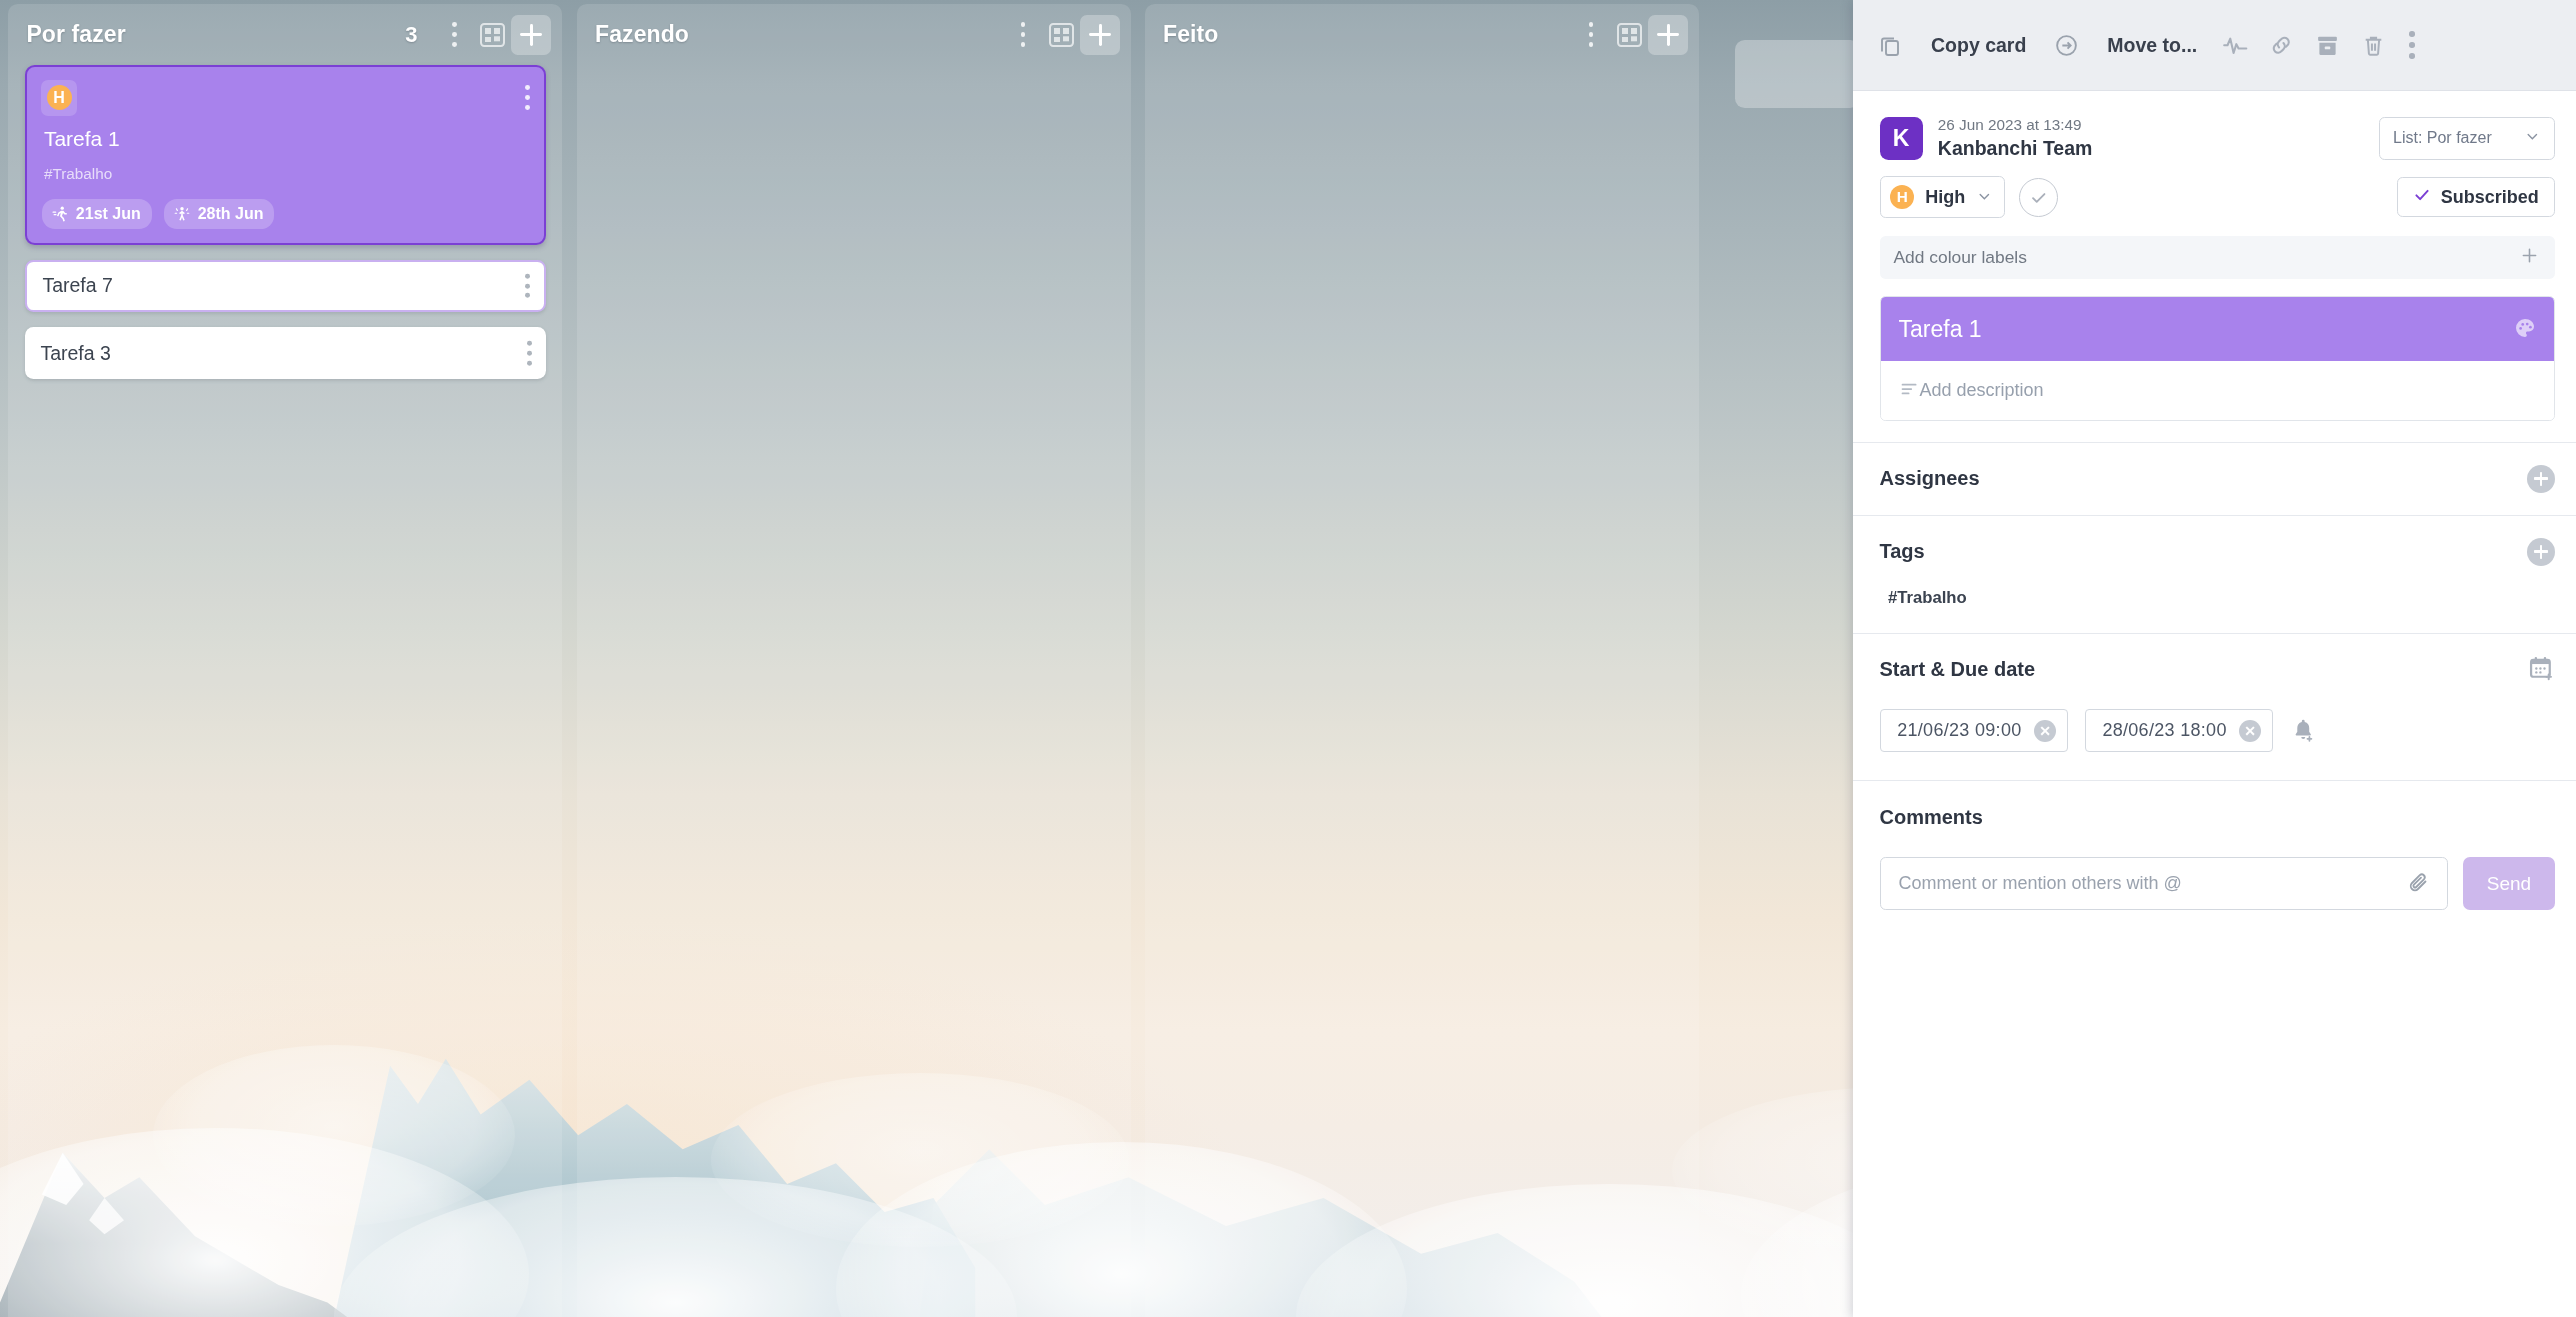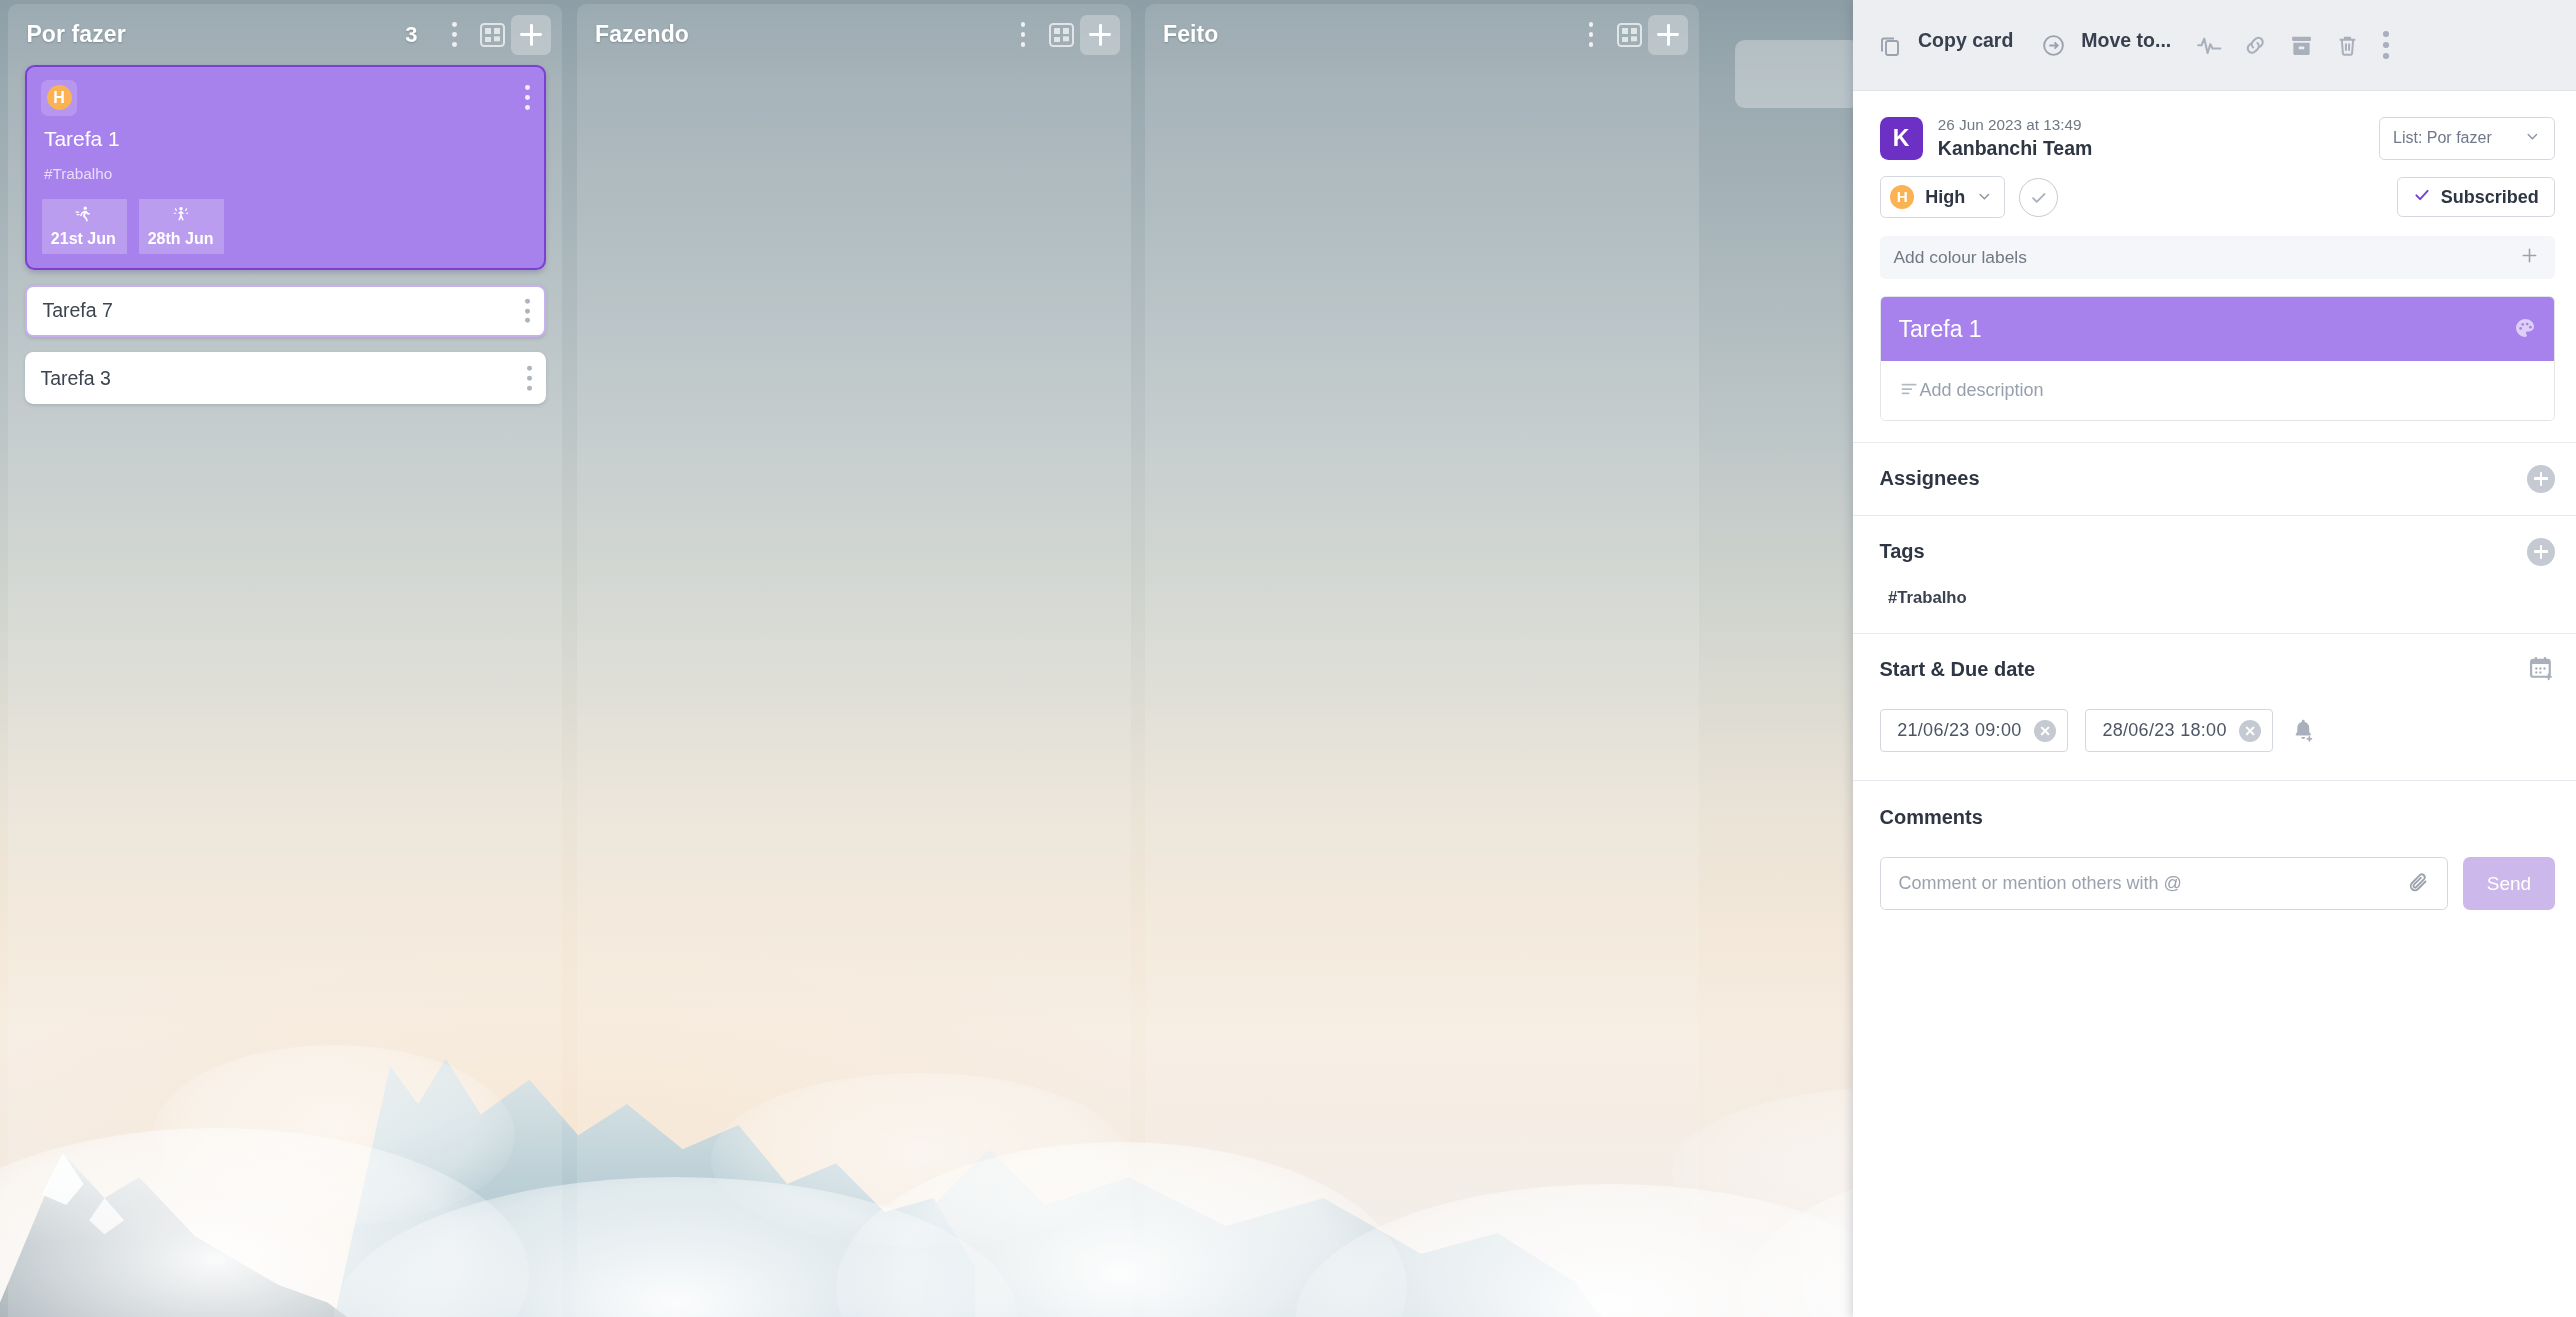--- a/index.html
+++ b/index.html
@@ -125,24 +125,24 @@
     width: 25px; height: 25px; border-radius: 50%; background: #fbb252;
     color: #fff; font-size: 16px; font-weight: bold;
     display: flex; align-items: center; justify-content: center;
   }
   .cp-kebab { display: flex; flex-direction: column; gap: 4.9px; margin-top: 5.6px; }
   .cp-kebab i { width: 4.9px; height: 4.9px; border-radius: 50%; background: rgba(255,255,255,.85); display: block; }
   .cp-title { font-size: 21px; color: #ffffff; margin: 11px 0 0 2.8px; }
   .cp-tag { font-size: 15.3px; color: rgba(255,255,255,.72); margin: 14px 0 0 2.8px; }
   .cp-dates { display: flex; gap: 12.5px; margin: 16.7px 0 0 1.4px; }
   .date-pill {
-    background: rgba(255,255,255,.22); border-radius: 1px;
+    background: rgba(255,255,255,.22); border-radius: 13px;
     padding: 5.6px 11px 5.6px 8.4px;
     display: flex; align-items: center; gap: 7px;
-    font-size: 16px; font-weight: bold; color: #fff; flex-direction: column;
+    font-size: 16px; font-weight: bold; color: #fff;
   }
 
   
   .add-list-ph {
     position: absolute; left: 1735px; top: 40px; width: 125px; height: 68px;
     background: rgba(255,255,255,.30); border-radius: 9.8px;
   }
 
   
   #panel {
@@ -150,21 +150,21 @@
     background: #ffffff;
     box-shadow: -2.1px 0 9.8px rgba(60,70,90,.22);
     display: flex; flex-direction: column;
   }
   .panel-toolbar {
     height: 91px; background: #eceef2;
     display: flex; align-items: center; gap: 0;
     padding: 0 18px 0 21px;
     border-bottom: 0.7px solid #dfe2e8;
   }
-  .tb-item { display: flex; gap: 12px; margin-right: 24px; }
+  .tb-item { display: flex; align-items: center; gap: 25px; margin-right: 24px; }
   .tb-label { font-size: 19.5px; color: #39404d; font-weight: 600; }
   .tb-ico { width: 32px; height: 32px; display: flex; align-items: center; justify-content: center; flex: 0 0 auto; }
   .tb-ico svg { display: block; }
   .tb-ico.small { width: 28px; height: 28px; margin-right: 18px; }
   .tb-dots { display: flex; flex-direction: column; gap: 5.6px; margin-left: 4.2px; }
   .tb-dots i { width: 5.6px; height: 5.6px; border-radius: 50%; background: #a9b0bb; display: block; }
 
   .panel-scroll { flex: 1 1 auto; overflow: hidden; }
 
   .row-origin { display: flex; align-items: center; padding: 24px 21px 0 26.5px; gap: 15.3px; }

